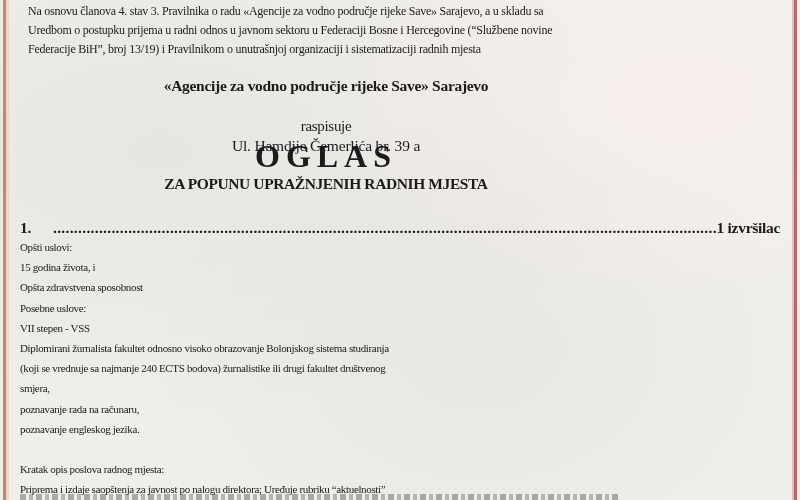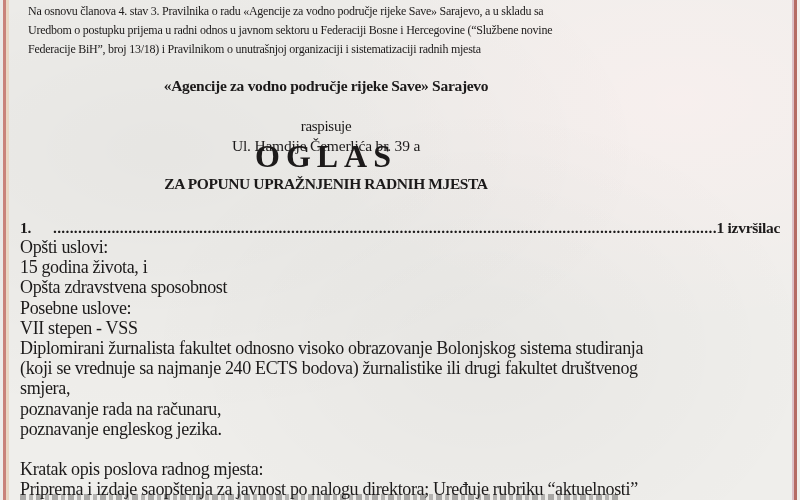--- a/index.html
+++ b/index.html
@@ -110,21 +110,21 @@
       flex: 1;
       overflow: hidden;
       margin: 0 1px;
       letter-spacing: 0.3px;
     }
     .body-lines {
       position: absolute;
       left: 20px;
       top: 237px;
       width: 760px;
-      font-size: 18px;
+      font-size: 11px;
       line-height: 20.2px;
       letter-spacing: -0.35px;
     }
     .body-lines .line { display: block; white-space: nowrap; min-height: 20.2px; }
     .cutoff-line {
       position: absolute;
       left: 20px;
       top: 494px;
       width: 600px;
       height: 6px;
@@ -135,21 +135,21 @@
 </head>
 <body>
 
 <div class="page">
   <div class="border-left"></div>
   <div class="border-right"></div>
 
   <div class="intro">
     <span class="line">Na osnovu članova 4. stav 3. Pravilnika o radu «Agencije za vodno područje rijeke Save» Sarajevo, a u skladu sa</span>
     <span class="line">Uredbom o postupku prijema u radni odnos u javnom sektoru u Federaciji Bosne i Hercegovine (“Službene novine</span>
-    <span class="line">Federacije BiH”, broj 13/18) i Pravilnikom o unutrašnjoj organizaciji i sistematizaciji radnih mjesta</span>
+    <span class="line">Federacije BiH”, broj 13/19) i Pravilnikom o unutrašnjoj organizaciji i sistematizaciji radnih mjesta</span>
   </div>
 
   <div class="center-block agency">«Agencije za vodno područje rijeke Save» Sarajevo</div>
   <div class="center-block address">Ul. Hamdije Čemerlića br. 39 a</div>
   <div class="center-block announces">raspisuje</div>
   <div class="center-block title">OGLAS</div>
   <div class="center-block subtitle">ZA POPUNU UPRAŽNJENIH RADNIH MJESTA</div>
 
   <div class="position-head">
     <span class="num">1.</span>

